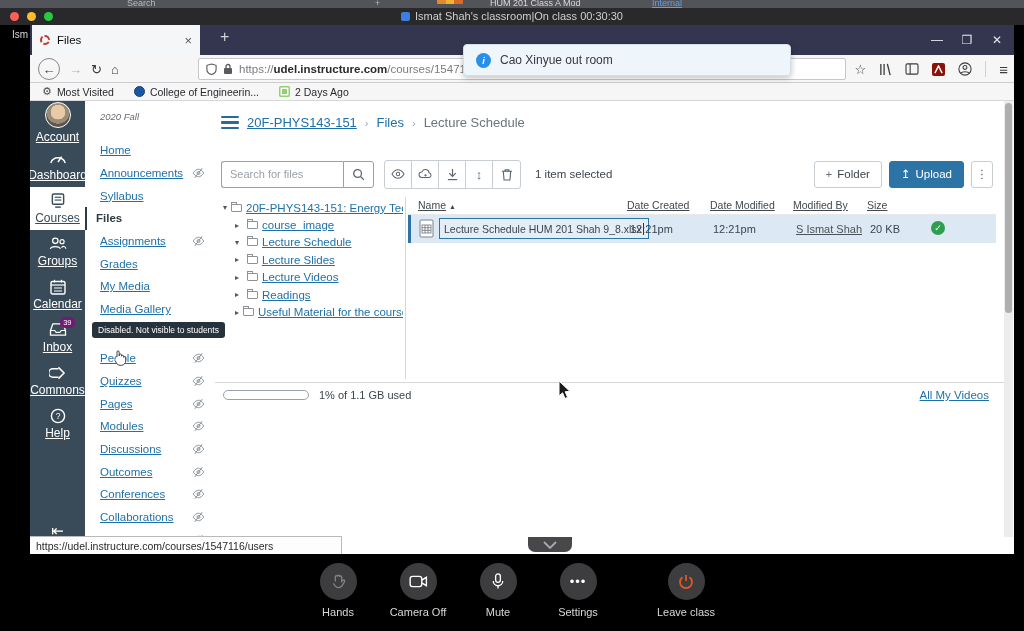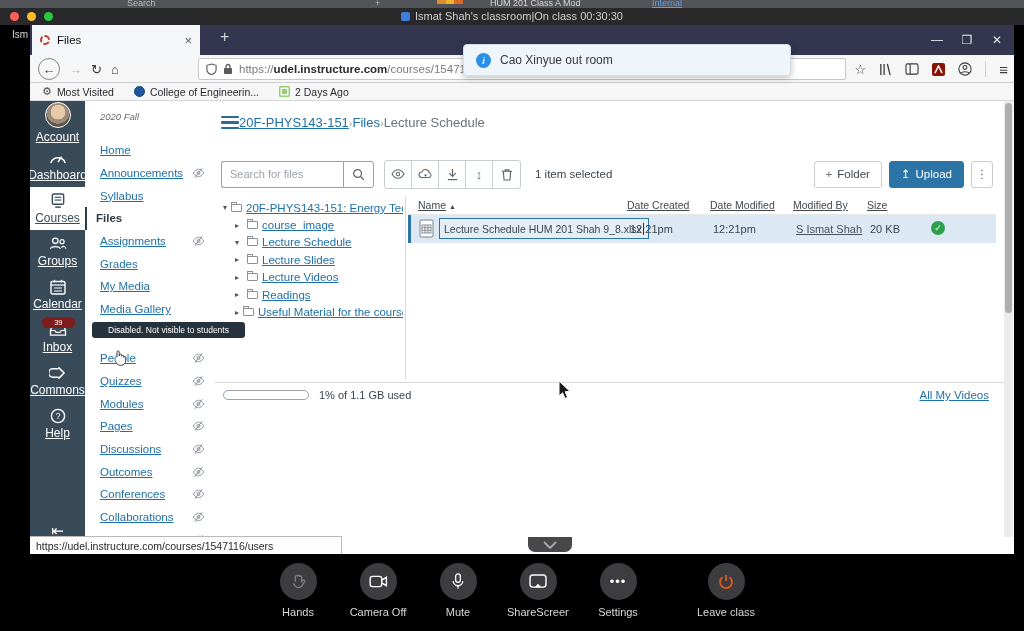--- a/index.html
+++ b/index.html
@@ -54,36 +54,36 @@
   .toast-text { font-size:12px; color:#38383c; }
 
   
   .canvas { position:absolute; left:0; top:76px; width:984px; height:453px; background:#fff; overflow:hidden; }
   .gnav { position:absolute; left:0; top:0; width:55px; height:453px; background:#394b58; }
   .gitem { height:43px; display:flex; flex-direction:column; align-items:center; justify-content:center; gap:2px; color:#fff; }
   .gitem .glabel { font-size:12px; text-decoration:underline; }
   .gitem.active { background:#fff; color:#394b58; }
   .avatar { width:26px; height:26px; border-radius:50%; background:radial-gradient(circle at 50% 38%, #e8c9a8 0 38%, #9b8c7a 39% 60%, #5e564d 61%); border:1px solid #fff; }
   .gicon { width:18px; height:16px; position:relative; display:flex; align-items:center; justify-content:center; }
-  .badge { position:absolute; top:-5px; right:-8px; background:#7f1d1d; color:#fff; font-size:7.5px; border-radius:7px; padding:1px 12px; text-decoration:none; }
+  .badge { position:absolute; top:-5px; right:-8px; background:#701a75; color:#fff; font-size:7.5px; border-radius:7px; padding:1px 3px; text-decoration:none; }
   .collapse { position:absolute; left:0; bottom:14px; width:55px; text-align:center; color:#fff; font-size:15px; }
 
   .cnav { position:absolute; left:55px; top:0; width:130px; height:453px; background:#fff; }
   .term { position:absolute; left:15px; top:10px; font-size:9.5px; font-style:italic; color:#696e74; }
   .cnav-list { position:absolute; left:0; width:130px; }
   .cnav-list.top { top:38px; } .cnav-list.bottom { top:246px; }
   .cnav-item { height:22.7px; display:flex; align-items:center; padding-left:15px; padding-right:10px; }
   .cnav-label { font-size:11.5px; color:#1f70a8; text-decoration:underline; }
   .cnav-item.active { border-left:2px solid #2d3b45; padding-left:9px; }
   .cnav-item.active .cnav-label { color:#2d3b45; font-weight:bold; text-decoration:none; }
   .cnav-item .eyeslash { margin-left:auto; }
-  .tooltip { position:absolute; left:7px; top:221px; background:#26323c; color:#fff; font-size:8.5px; padding:3px 16px; border-radius:3px; white-space:nowrap; z-index:5; }
+  .tooltip { position:absolute; left:7px; top:221px; background:#26323c; color:#fff; font-size:8.5px; padding:3px 6px; border-radius:3px; white-space:nowrap; z-index:5; }
 
   .main { position:absolute; left:185px; top:0; width:790px; height:453px; background:#fff; }
-  .breadcrumb { position:absolute; left:6px; top:14px; display:flex; align-items:center; gap:0; font-size:13px; }
+  .breadcrumb { position:absolute; left:6px; top:14px; display:flex; align-items:center; gap:8px; font-size:13px; }
   .burger { display:flex; flex-direction:column; gap:3px; width:18px; }
   .burger i { height:2.5px; background:#2b6b94; border-radius:1px; }
   .crumb { color:#1f70a8; } .crumb.first { text-decoration:underline; }
   .crumb-sep { color:#9aa3aa; font-size:11px; }
   .crumb.current { color:#68757e; }
 
   .ftoolbar { position:absolute; left:6px; top:58px; right:12px; height:30px; display:flex; align-items:center; }
   .search-wrap { display:flex; }
   .search-input { width:122px; height:27px; border:1px solid #98a1a8; border-right:none; border-radius:3px 0 0 3px; padding:0 8px; font-size:11px; color:#333; background:#fff; }
   .search-input::placeholder { color:#9aa1a8; }
@@ -390,30 +390,30 @@
             <div class="cnav-item">
               <span class="cnav-label">Quizzes</span>
               <svg class="eyeslash" width="13" height="12" viewBox="0 0 16 16">
                 <path d="M1 8 C3 4.5 6 3 8 3 C10 3 13 4.5 15 8 C13 11.5 10 13 8 13 C6 13 3 11.5 1 8 Z" fill="none" stroke="#7a828a" stroke-width="1.1"></path>
                 <circle cx="8" cy="8" r="2" fill="none" stroke="#7a828a" stroke-width="1.1"></circle>
                 <line x1="3" y1="14.5" x2="13" y2="1.5" stroke="#7a828a" stroke-width="1.1"></line>
               </svg>
             </div>
 
             <div class="cnav-item">
+              <span class="cnav-label">Pages</span>
+              <svg class="eyeslash" width="13" height="12" viewBox="0 0 16 16">
+                <path d="M1 8 C3 4.5 6 3 8 3 C10 3 13 4.5 15 8 C13 11.5 10 13 8 13 C6 13 3 11.5 1 8 Z" fill="none" stroke="#7a828a" stroke-width="1.1"></path>
+                <circle cx="8" cy="8" r="2" fill="none" stroke="#7a828a" stroke-width="1.1"></circle>
+                <line x1="3" y1="14.5" x2="13" y2="1.5" stroke="#7a828a" stroke-width="1.1"></line>
+              </svg>
+            </div>
+
+            <div class="cnav-item">
               <span class="cnav-label">Modules</span>
-              <svg class="eyeslash" width="13" height="12" viewBox="0 0 16 16">
-                <path d="M1 8 C3 4.5 6 3 8 3 C10 3 13 4.5 15 8 C13 11.5 10 13 8 13 C6 13 3 11.5 1 8 Z" fill="none" stroke="#7a828a" stroke-width="1.1"></path>
-                <circle cx="8" cy="8" r="2" fill="none" stroke="#7a828a" stroke-width="1.1"></circle>
-                <line x1="3" y1="14.5" x2="13" y2="1.5" stroke="#7a828a" stroke-width="1.1"></line>
-              </svg>
-            </div>
-
-            <div class="cnav-item">
-              <span class="cnav-label">Pages</span>
               <svg class="eyeslash" width="13" height="12" viewBox="0 0 16 16">
                 <path d="M1 8 C3 4.5 6 3 8 3 C10 3 13 4.5 15 8 C13 11.5 10 13 8 13 C6 13 3 11.5 1 8 Z" fill="none" stroke="#7a828a" stroke-width="1.1"></path>
                 <circle cx="8" cy="8" r="2" fill="none" stroke="#7a828a" stroke-width="1.1"></circle>
                 <line x1="3" y1="14.5" x2="13" y2="1.5" stroke="#7a828a" stroke-width="1.1"></line>
               </svg>
             </div>
 
             <div class="cnav-item">
               <span class="cnav-label">Discussions</span>
               <svg class="eyeslash" width="13" height="12" viewBox="0 0 16 16">
@@ -657,29 +657,20 @@
           <svg width="12" height="17" viewBox="0 0 12 18">
             <rect x="3.5" y="1" width="5" height="9" rx="2.5" fill="none" stroke="#fff" stroke-width="1.4"></rect>
             <path d="M1 8.5 a5 5 0 0 0 10 0" fill="none" stroke="#fff" stroke-width="1.4"></path>
             <line x1="6" y1="13.5" x2="6" y2="16.5" stroke="#fff" stroke-width="1.4"></line>
           </svg>
         </span>
       <span class="ctrl-label">Mute</span>
     </div>
     <div class="ctrl">
       <span class="ctrl-btn">
-          <svg width="18" height="15" viewBox="0 0 19 16">
-            <rect x="1" y="1" width="17" height="13" rx="3" fill="none" stroke="#fff" stroke-width="1.5"></rect>
-            <path d="M6 14 L9.5 10.5 L13 14 Z" fill="#fff"></path>
-          </svg>
-        </span>
-      <span class="ctrl-label">ShareScreen</span>
-    </div>
-    <div class="ctrl">
-      <span class="ctrl-btn">
           <span style="color:#fff;font-size:13px;letter-spacing:1px;">•••</span>
         </span>
       <span class="ctrl-label">Settings</span>
     </div>
     <div class="ctrl leave">
       <span class="ctrl-btn">
           <svg width="16" height="16" viewBox="0 0 16 16">
             <path d="M4.5 3.2 a6 6 0 1 0 7 0" fill="none" stroke="#e25822" stroke-width="1.8"></path>
             <line x1="8" y1="1" x2="8" y2="7" stroke="#e25822" stroke-width="1.8"></line>
           </svg>

